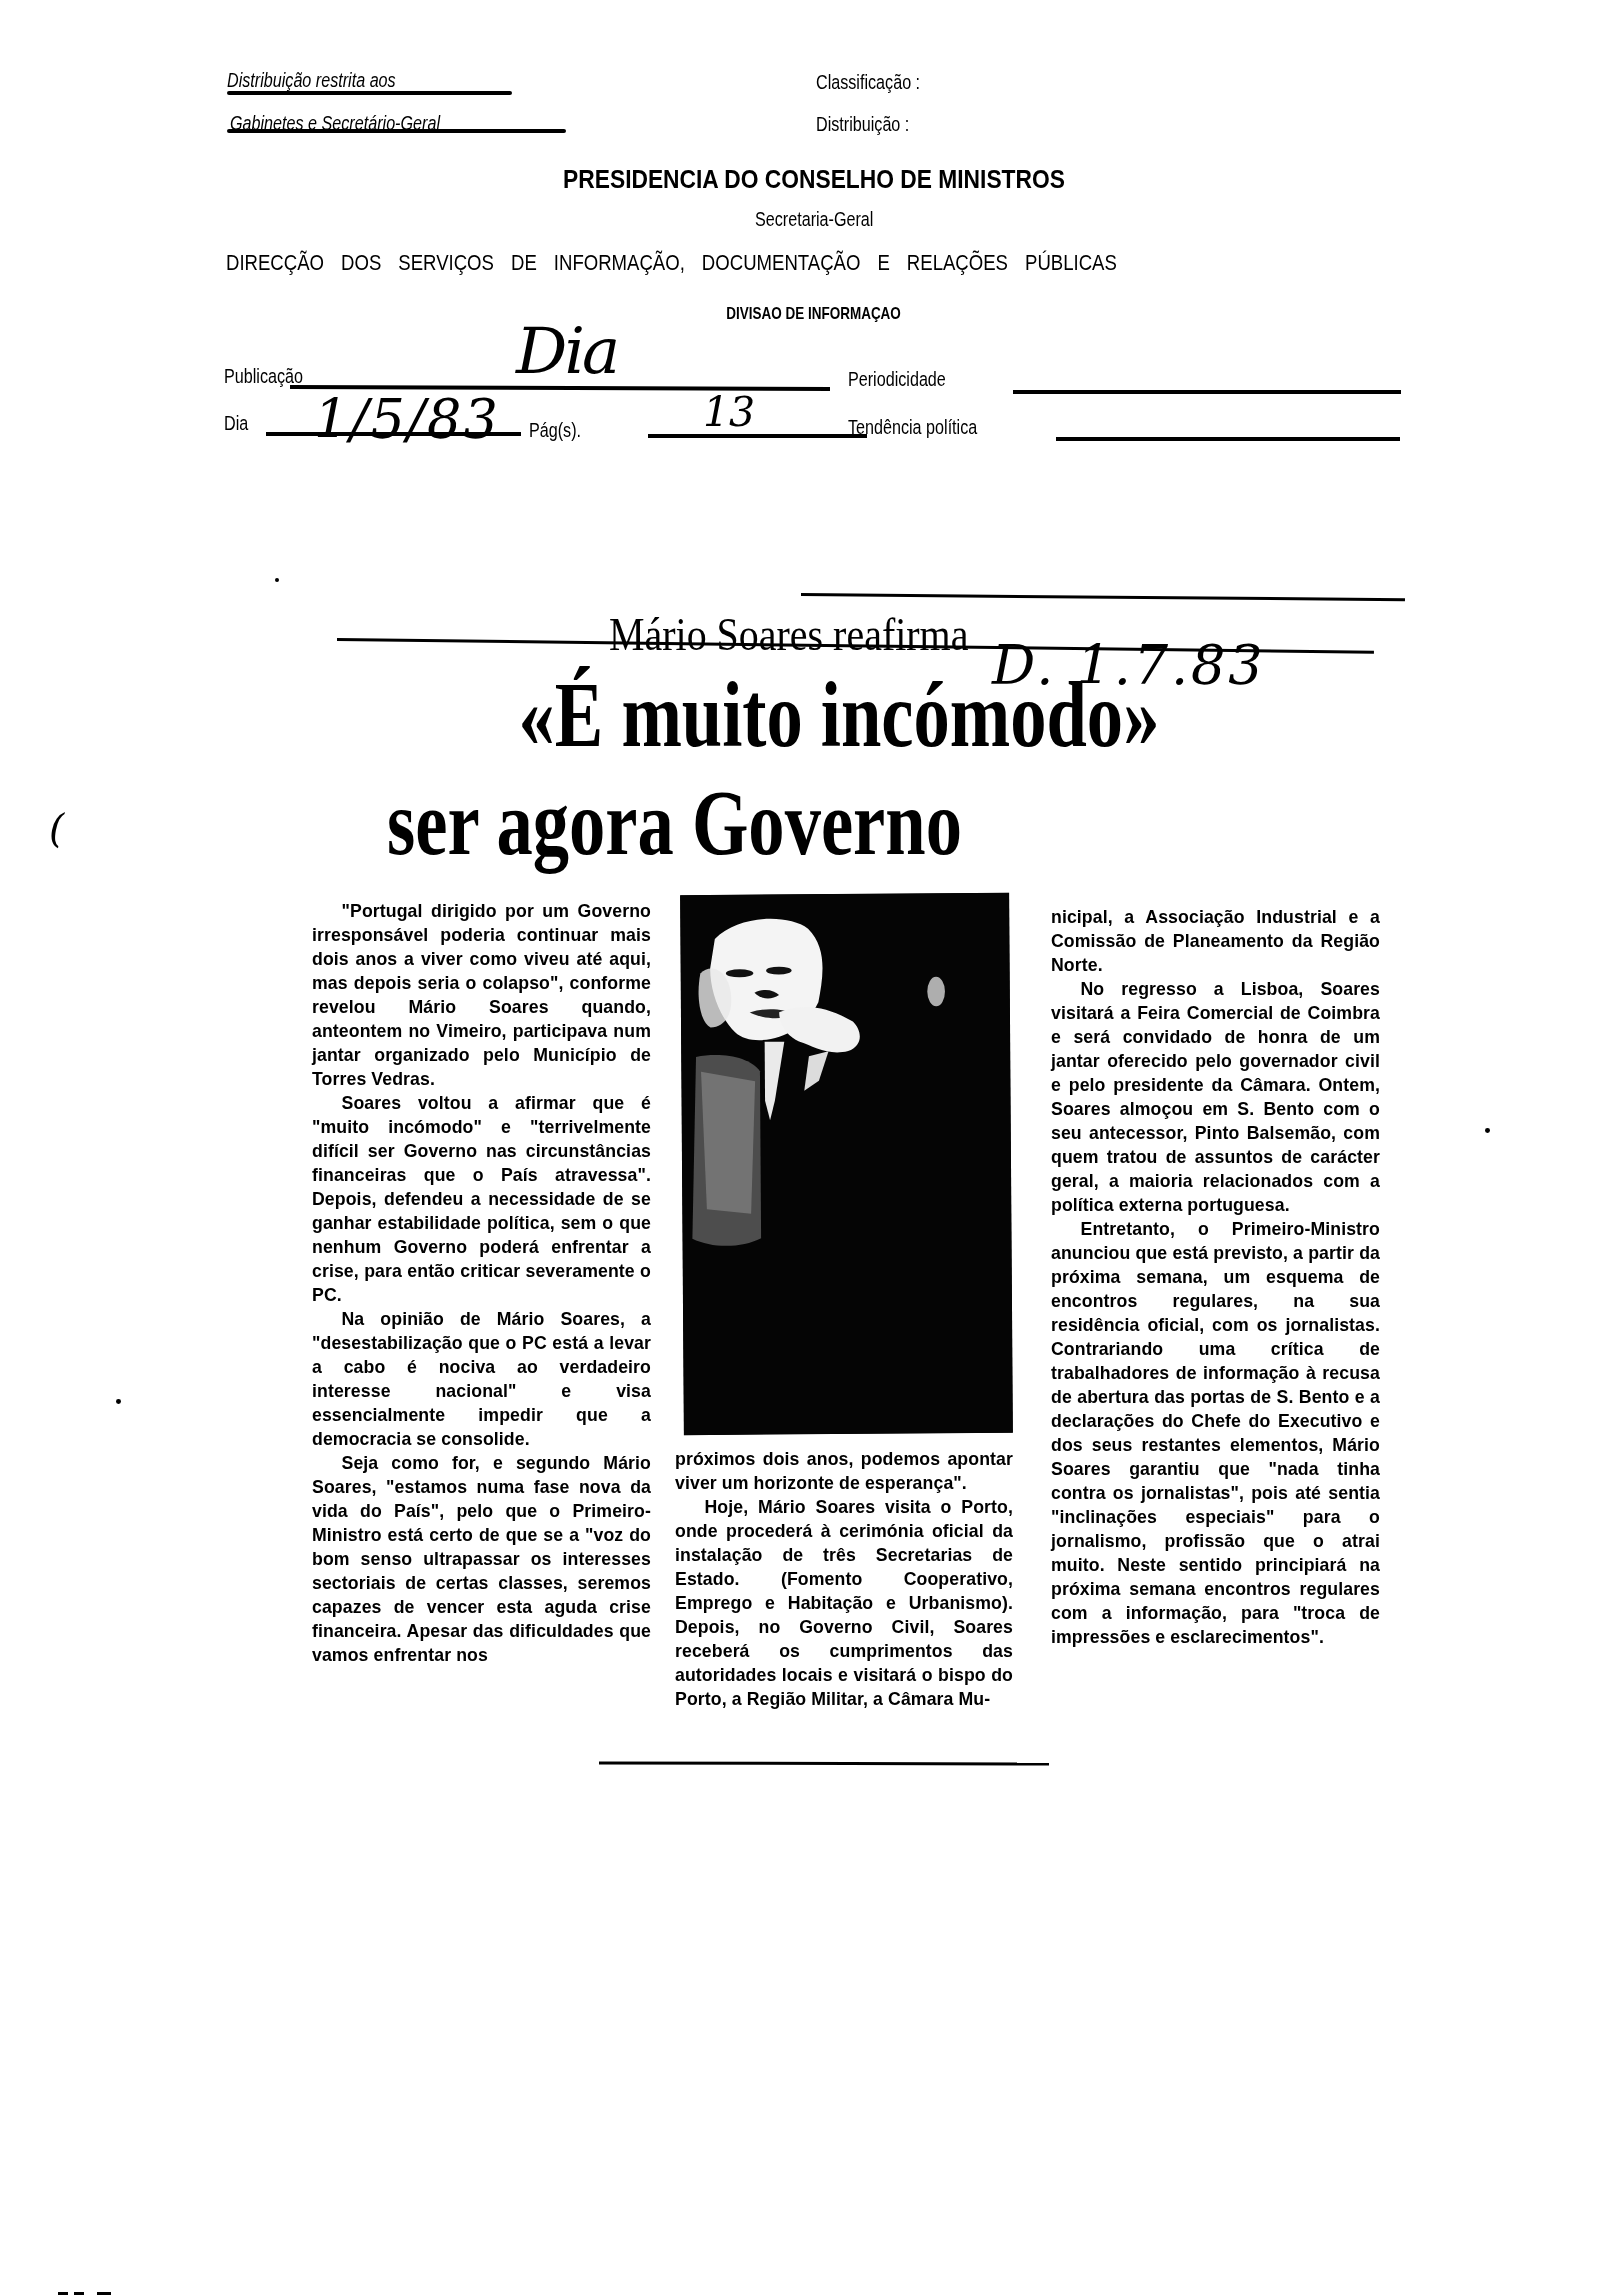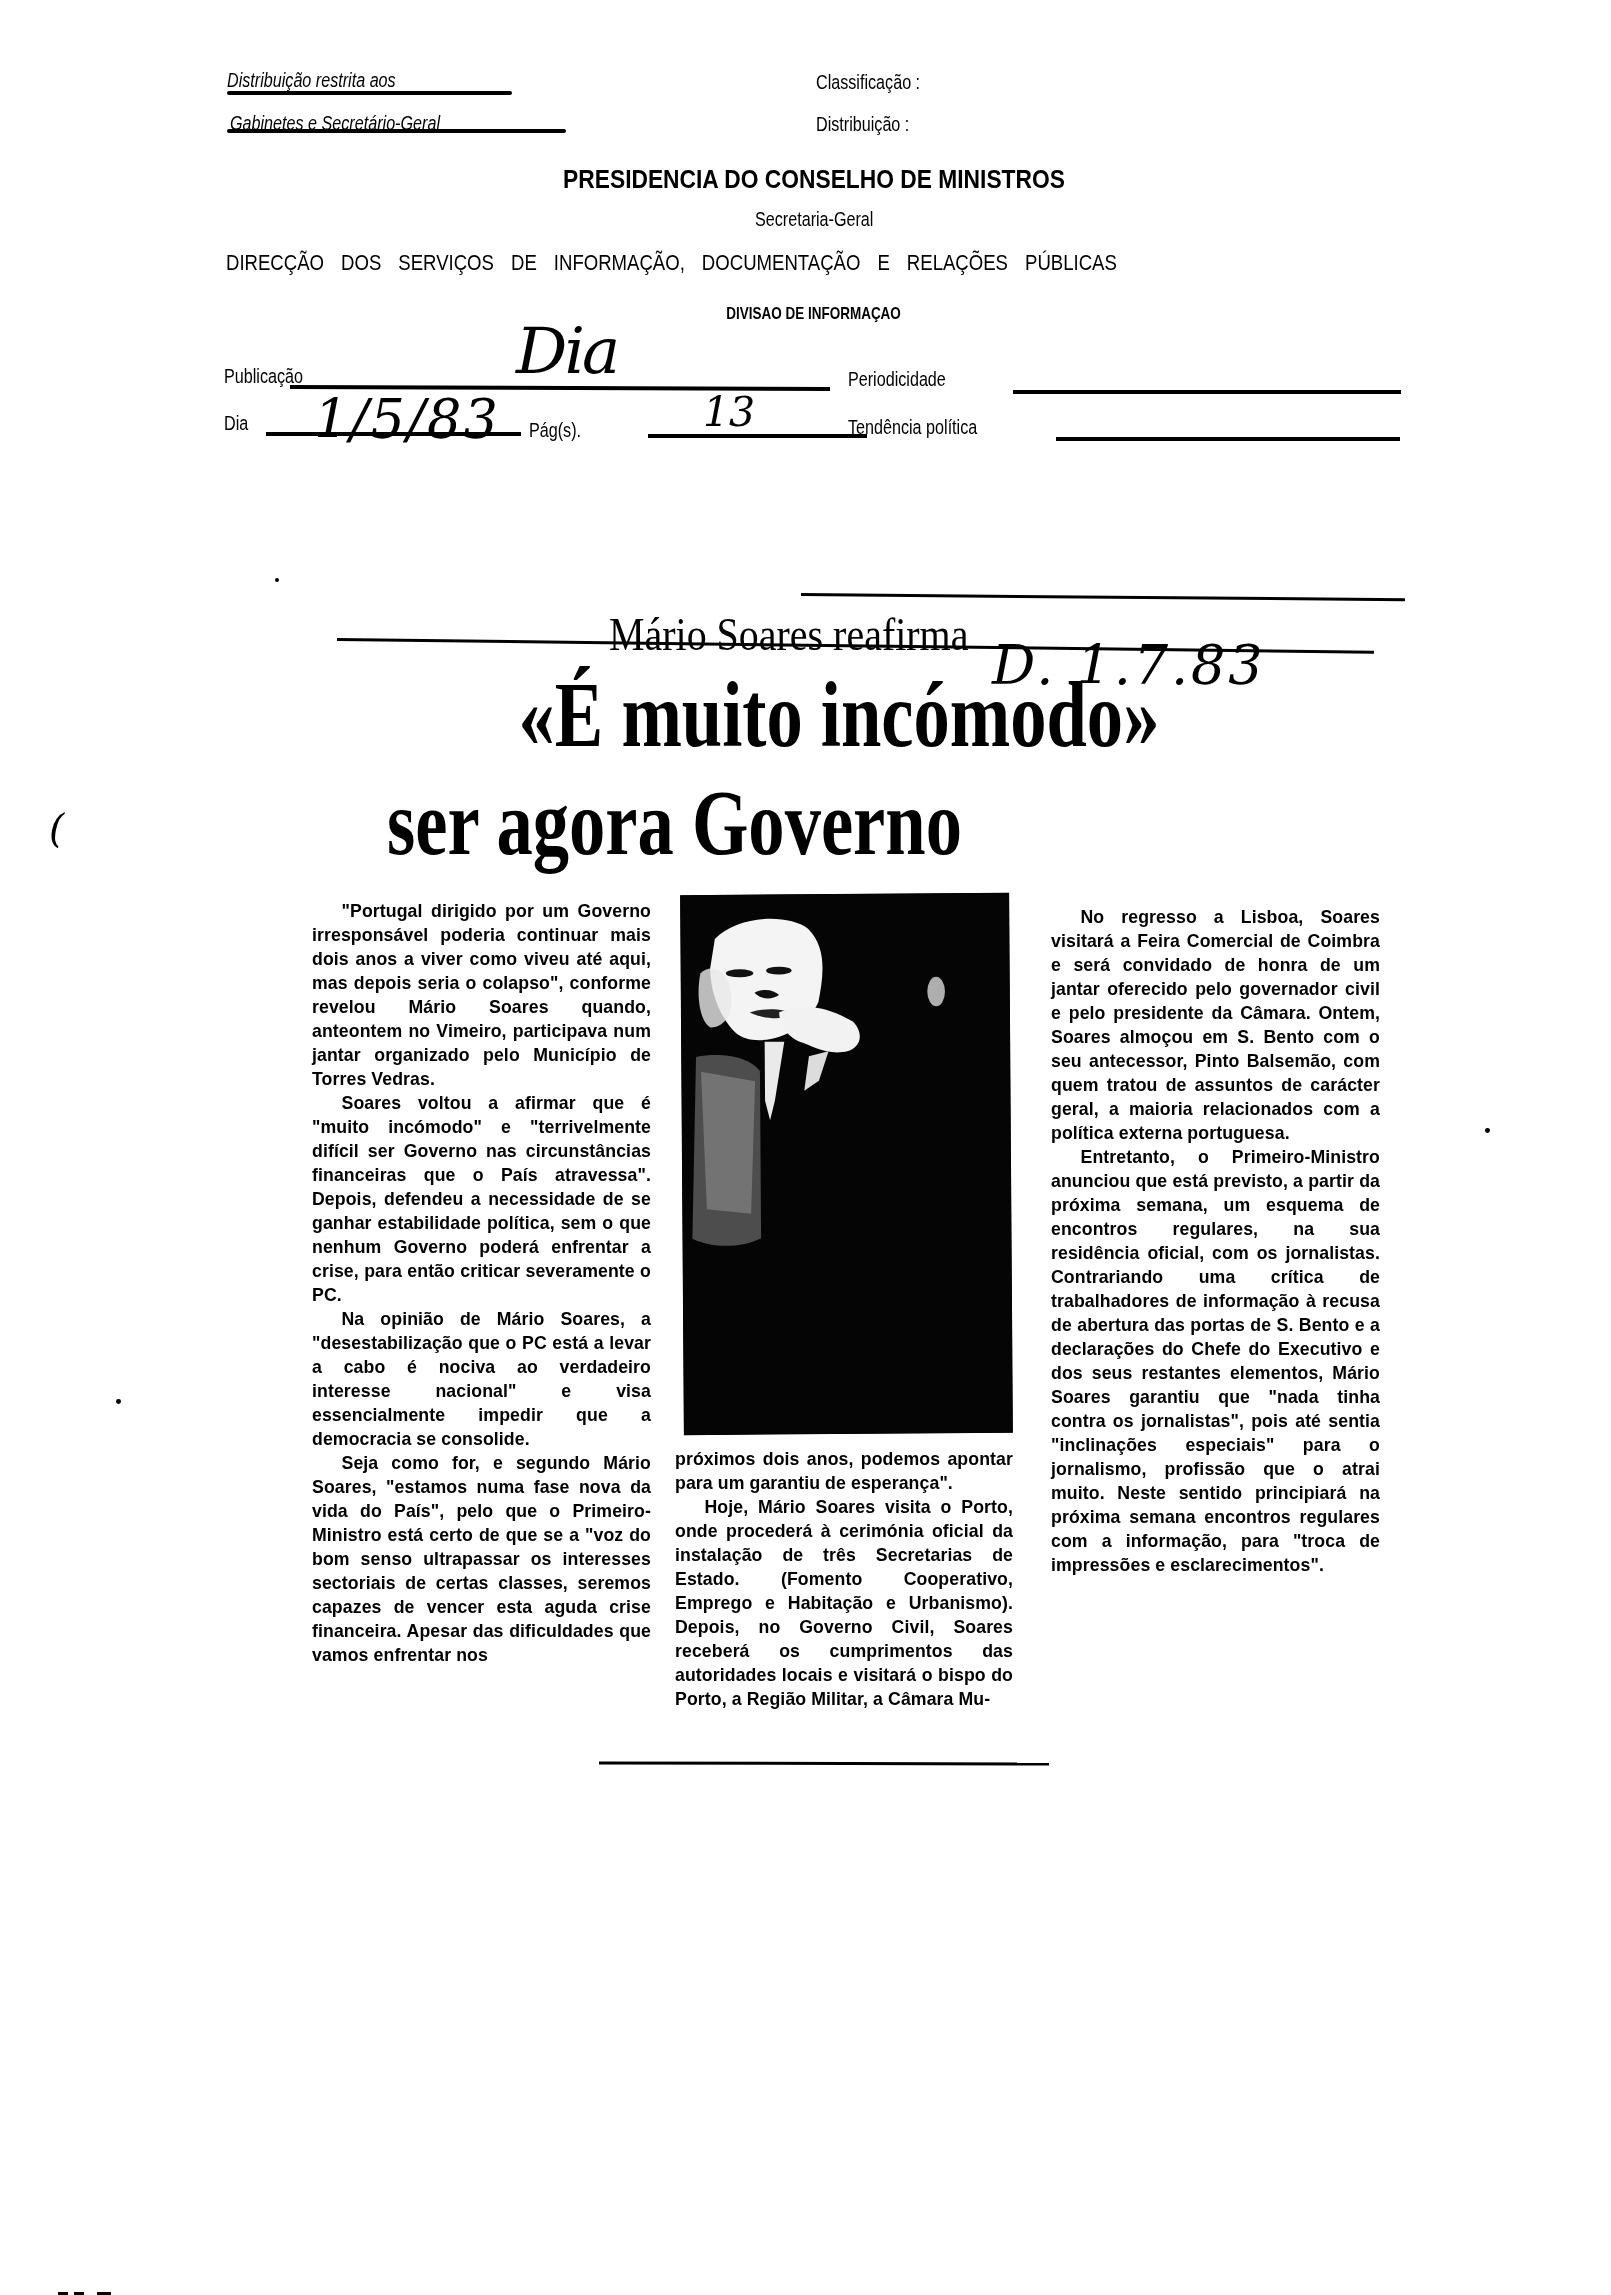--- a/index.html
+++ b/index.html
@@ -110,25 +110,26 @@
     <path d="M170,300 L210,300 L190,420 L180,460 L170,420 Z" fill="#eaeaea"></path>
     <path d="M260,330 L300,320 L280,380 L250,400 Z" fill="#dcdcdc"></path>
 
     <path d="M30,330 C80,320 140,330 160,360 L160,700 C120,720 60,720 20,700 Z" fill="#888" opacity="0.55"></path>
     <path d="M40,360 L150,380 L140,650 L50,640 Z" fill="#bbb" opacity="0.35"></path>
     <ellipse cx="520" cy="200" rx="18" ry="30" fill="#d8d8d8" opacity="0.8"></ellipse>
   </svg>
 </div>
 
 <div class="col" style="left:675px; top:1447px; width:338px;">
-  <p class="noindent">próximos dois anos, podemos apontar para um garantiu de esperança".</p>
+  <p class="noindent">próximos dois anos, podemos apontar viver um horizonte de esperança".</p>
   <p>Hoje, Mário Soares visita o Porto, onde procederá à cerimónia oficial da instalação de três Secretarias de Estado. (Fomento Cooperativo, Emprego e Habitação e Urbanismo). Depois, no Governo Civil, Soares receberá os cumprimentos das autoridades locais e visitará o bispo do Porto, a Região Militar, a Câmara Mu-</p>
 </div>
 
 <div class="col" style="left:1051px; top:905px; width:329px;">
+  <p class="noindent">nicipal, a Associação Industrial e a Comissão de Planeamento da Região Norte.</p>
   <p>No regresso a Lisboa, Soares visitará a Feira Comercial de Coimbra e será convidado de honra de um jantar oferecido pelo governador civil e pelo presidente da Câmara. Ontem, Soares almoçou em S. Bento com o seu antecessor, Pinto Balsemão, com quem tratou de assuntos de carácter geral, a maioria relacionados com a política externa portuguesa.</p>
   <p>Entretanto, o Primeiro-Ministro anunciou que está previsto, a partir da próxima semana, um esquema de encontros regulares, na sua residência oficial, com os jornalistas. Contrariando uma crítica de trabalhadores de informação à recusa de abertura das portas de S. Bento e a declarações do Chefe do Executivo e dos seus restantes elementos, Mário Soares garantiu que "nada tinha contra os jornalistas", pois até sentia "inclinações especiais" para o jornalismo, profissão que o atrai muito. Neste sentido principiará na próxima semana encontros regulares com a informação, para "troca de impressões e esclarecimentos".</p>
 </div>
 
 <div class="rule" style="left:599px; top:1762px; width:450px; height:3.4px; transform:rotate(0.15deg);"></div>
 
 <div class="rule" style="left:58px; top:2292px; width:9.8px; height:3.9px;"></div>
 <div class="rule" style="left:74px; top:2292px; width:9.8px; height:3.9px;"></div>
 <div class="rule" style="left:97px; top:2292px; width:13.8px; height:3.9px;"></div>
 

